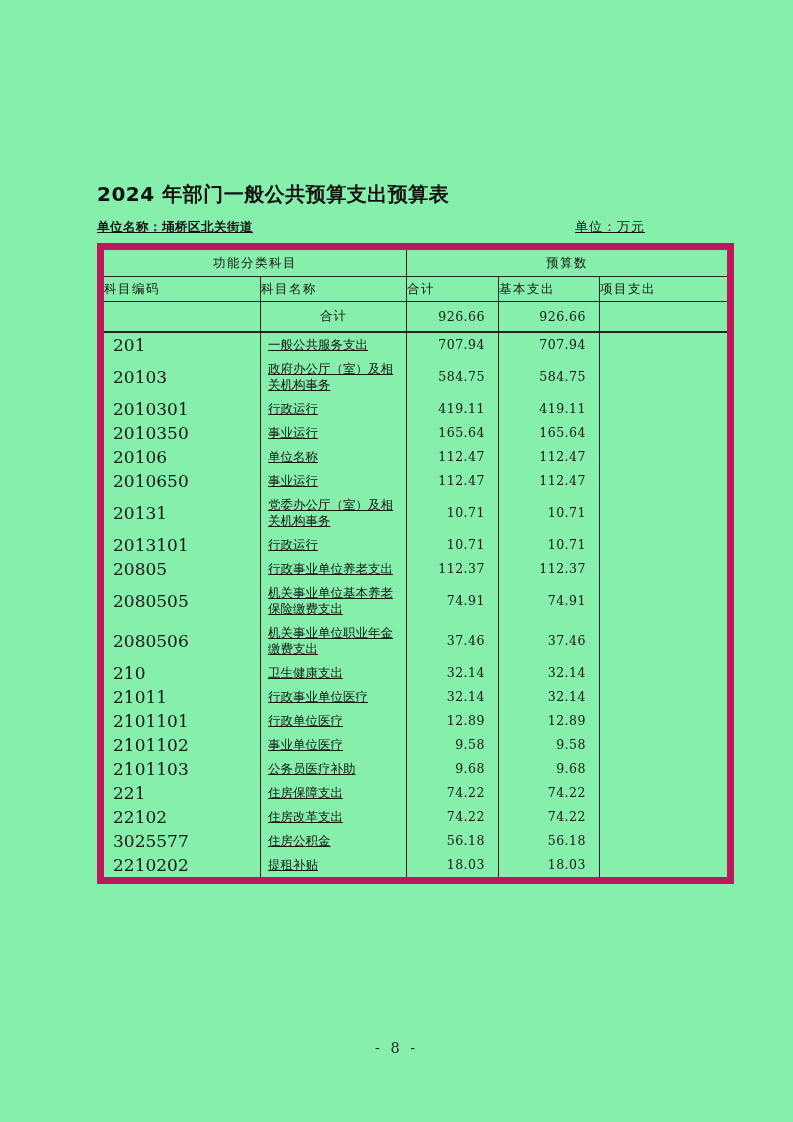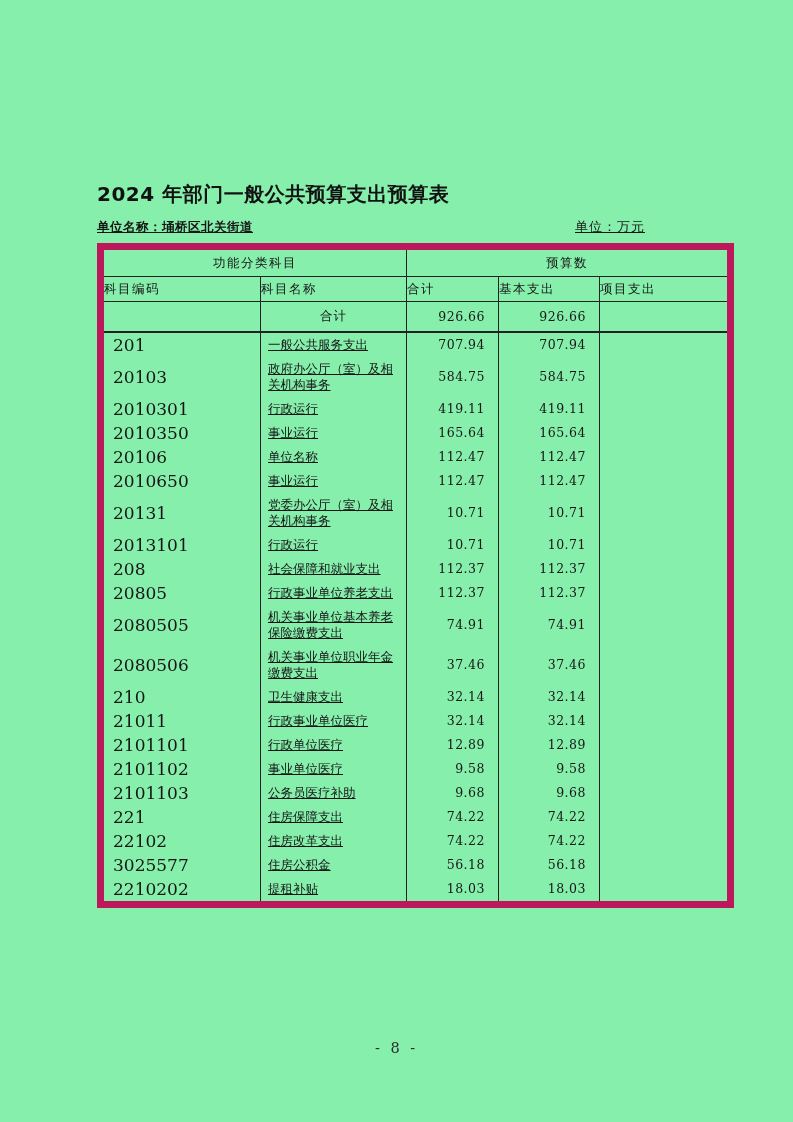--- a/index.html
+++ b/index.html
@@ -167,27 +167,20 @@
             <td class="cell-num"></td>
           </tr>
           <tr class="data-row">
             <td class="cell-code">2013101</td>
             <td class="cell-name">行政运行</td>
             <td class="cell-num">10.71</td>
             <td class="cell-num">10.71</td>
             <td class="cell-num"></td>
           </tr>
           <tr class="data-row">
-            <td class="cell-code">208</td>
-            <td class="cell-name">社会保障和就业支出</td>
-            <td class="cell-num">112.37</td>
-            <td class="cell-num">112.37</td>
-            <td class="cell-num"></td>
-          </tr>
-          <tr class="data-row">
             <td class="cell-code">20805</td>
             <td class="cell-name">行政事业单位养老支出</td>
             <td class="cell-num">112.37</td>
             <td class="cell-num">112.37</td>
             <td class="cell-num"></td>
           </tr>
           <tr class="data-row">
             <td class="cell-code">2080505</td>
             <td class="cell-name">机关事业单位基本养老保险缴费支出</td>
             <td class="cell-num">74.91</td>

